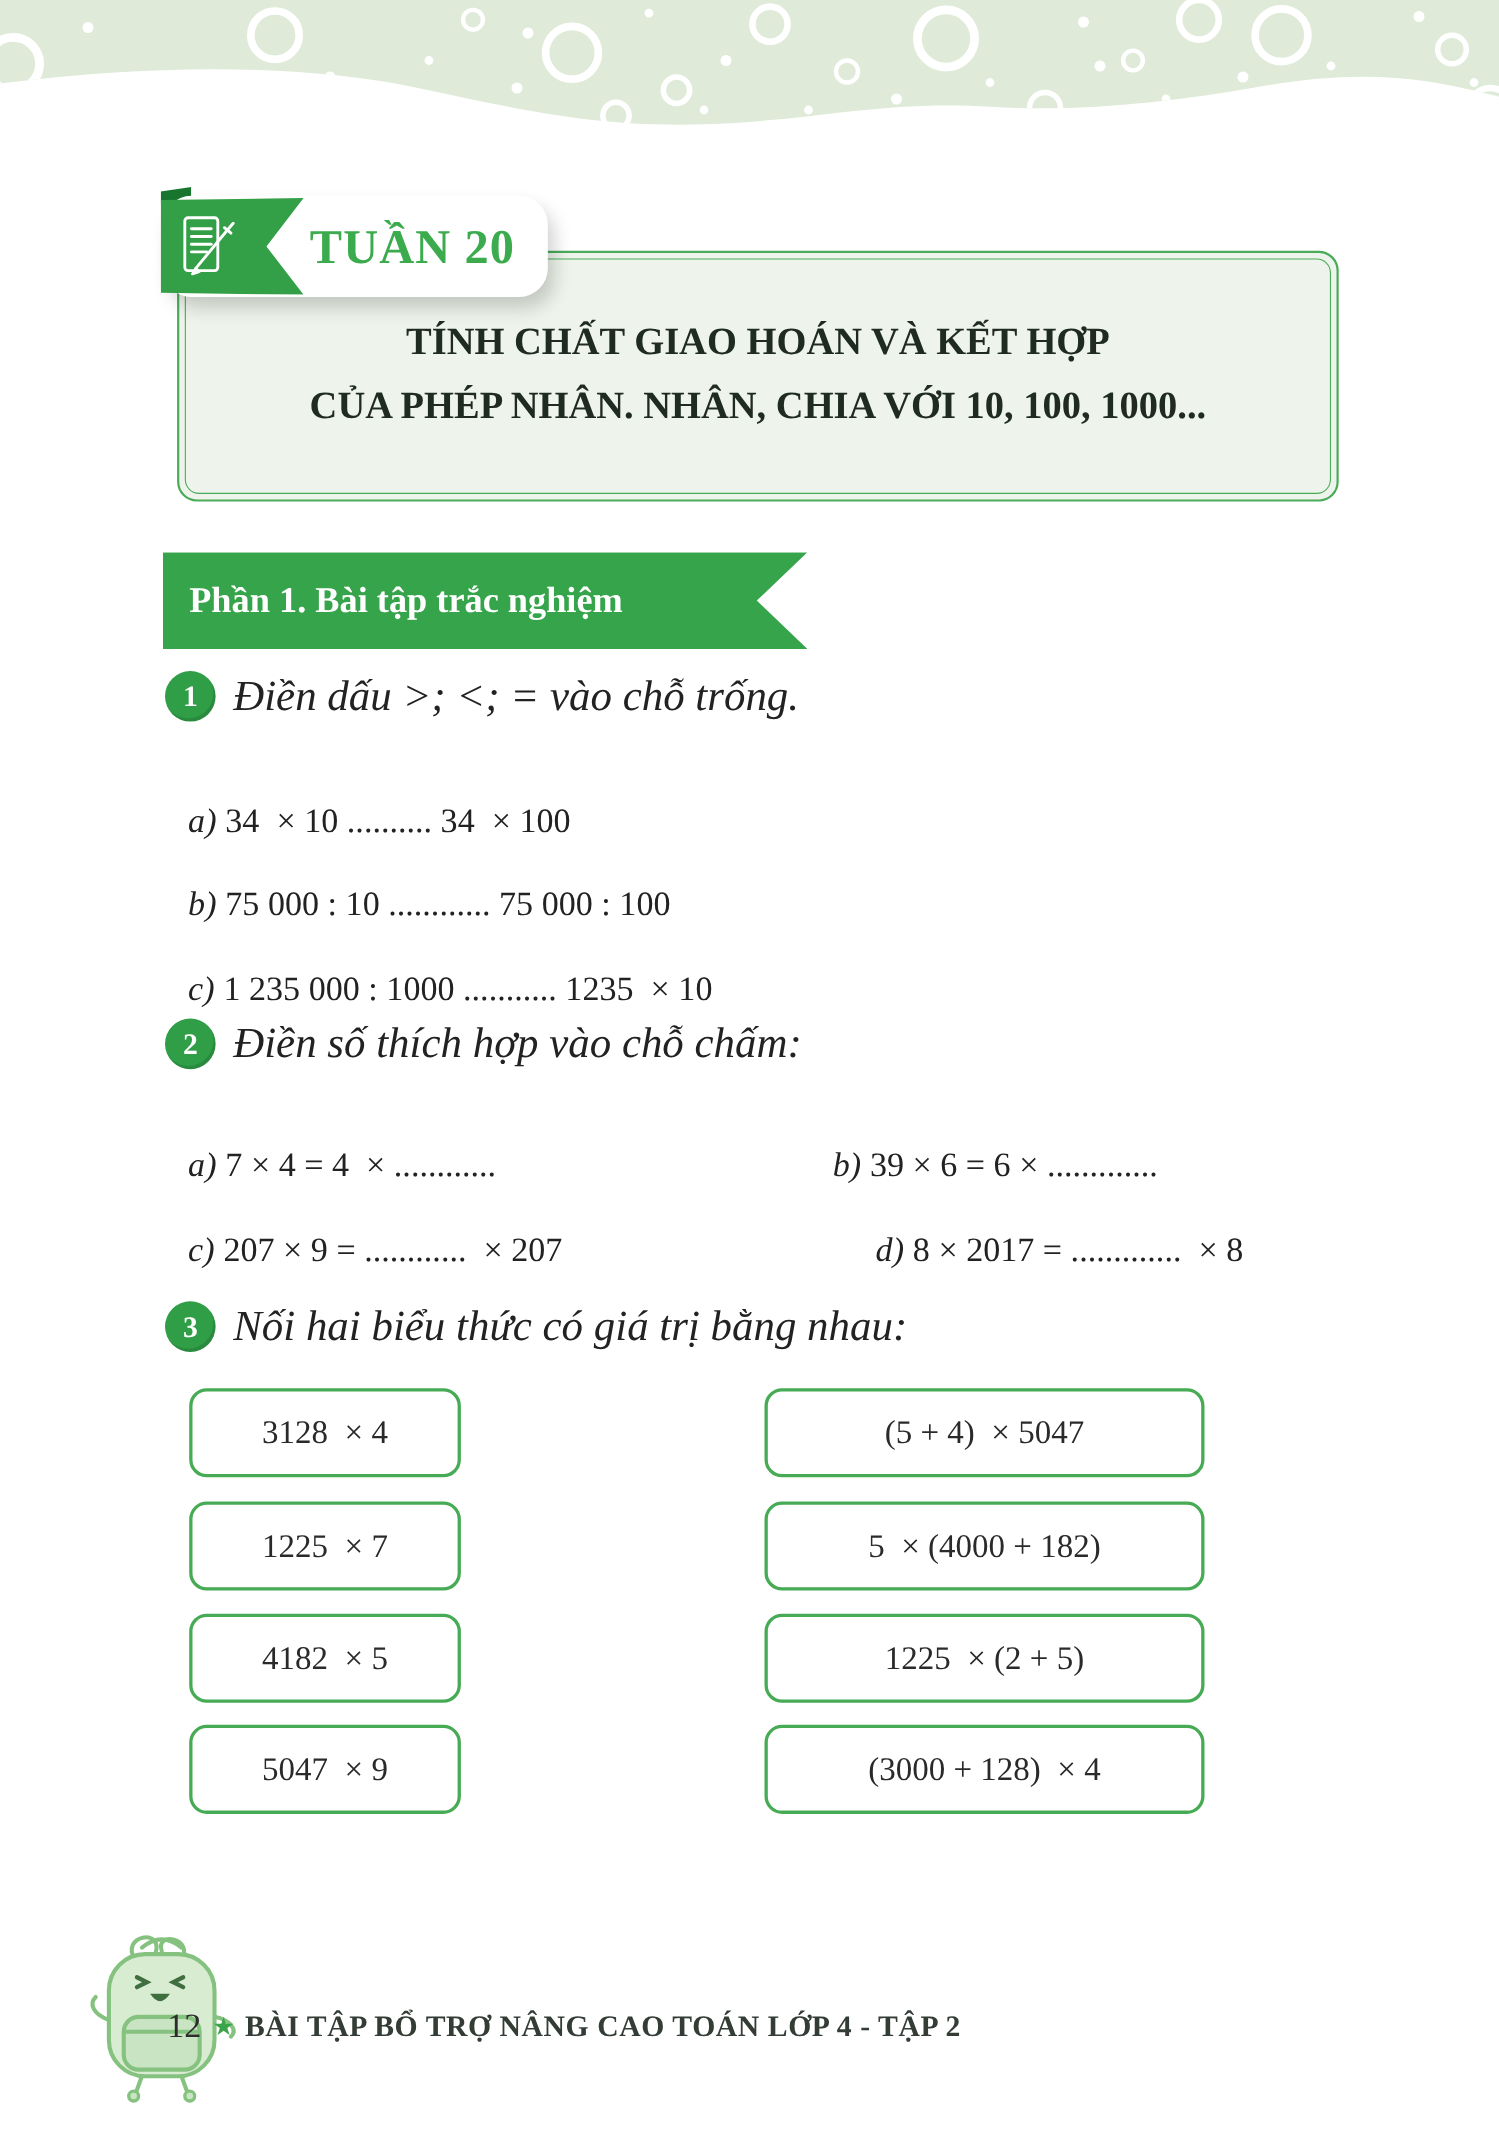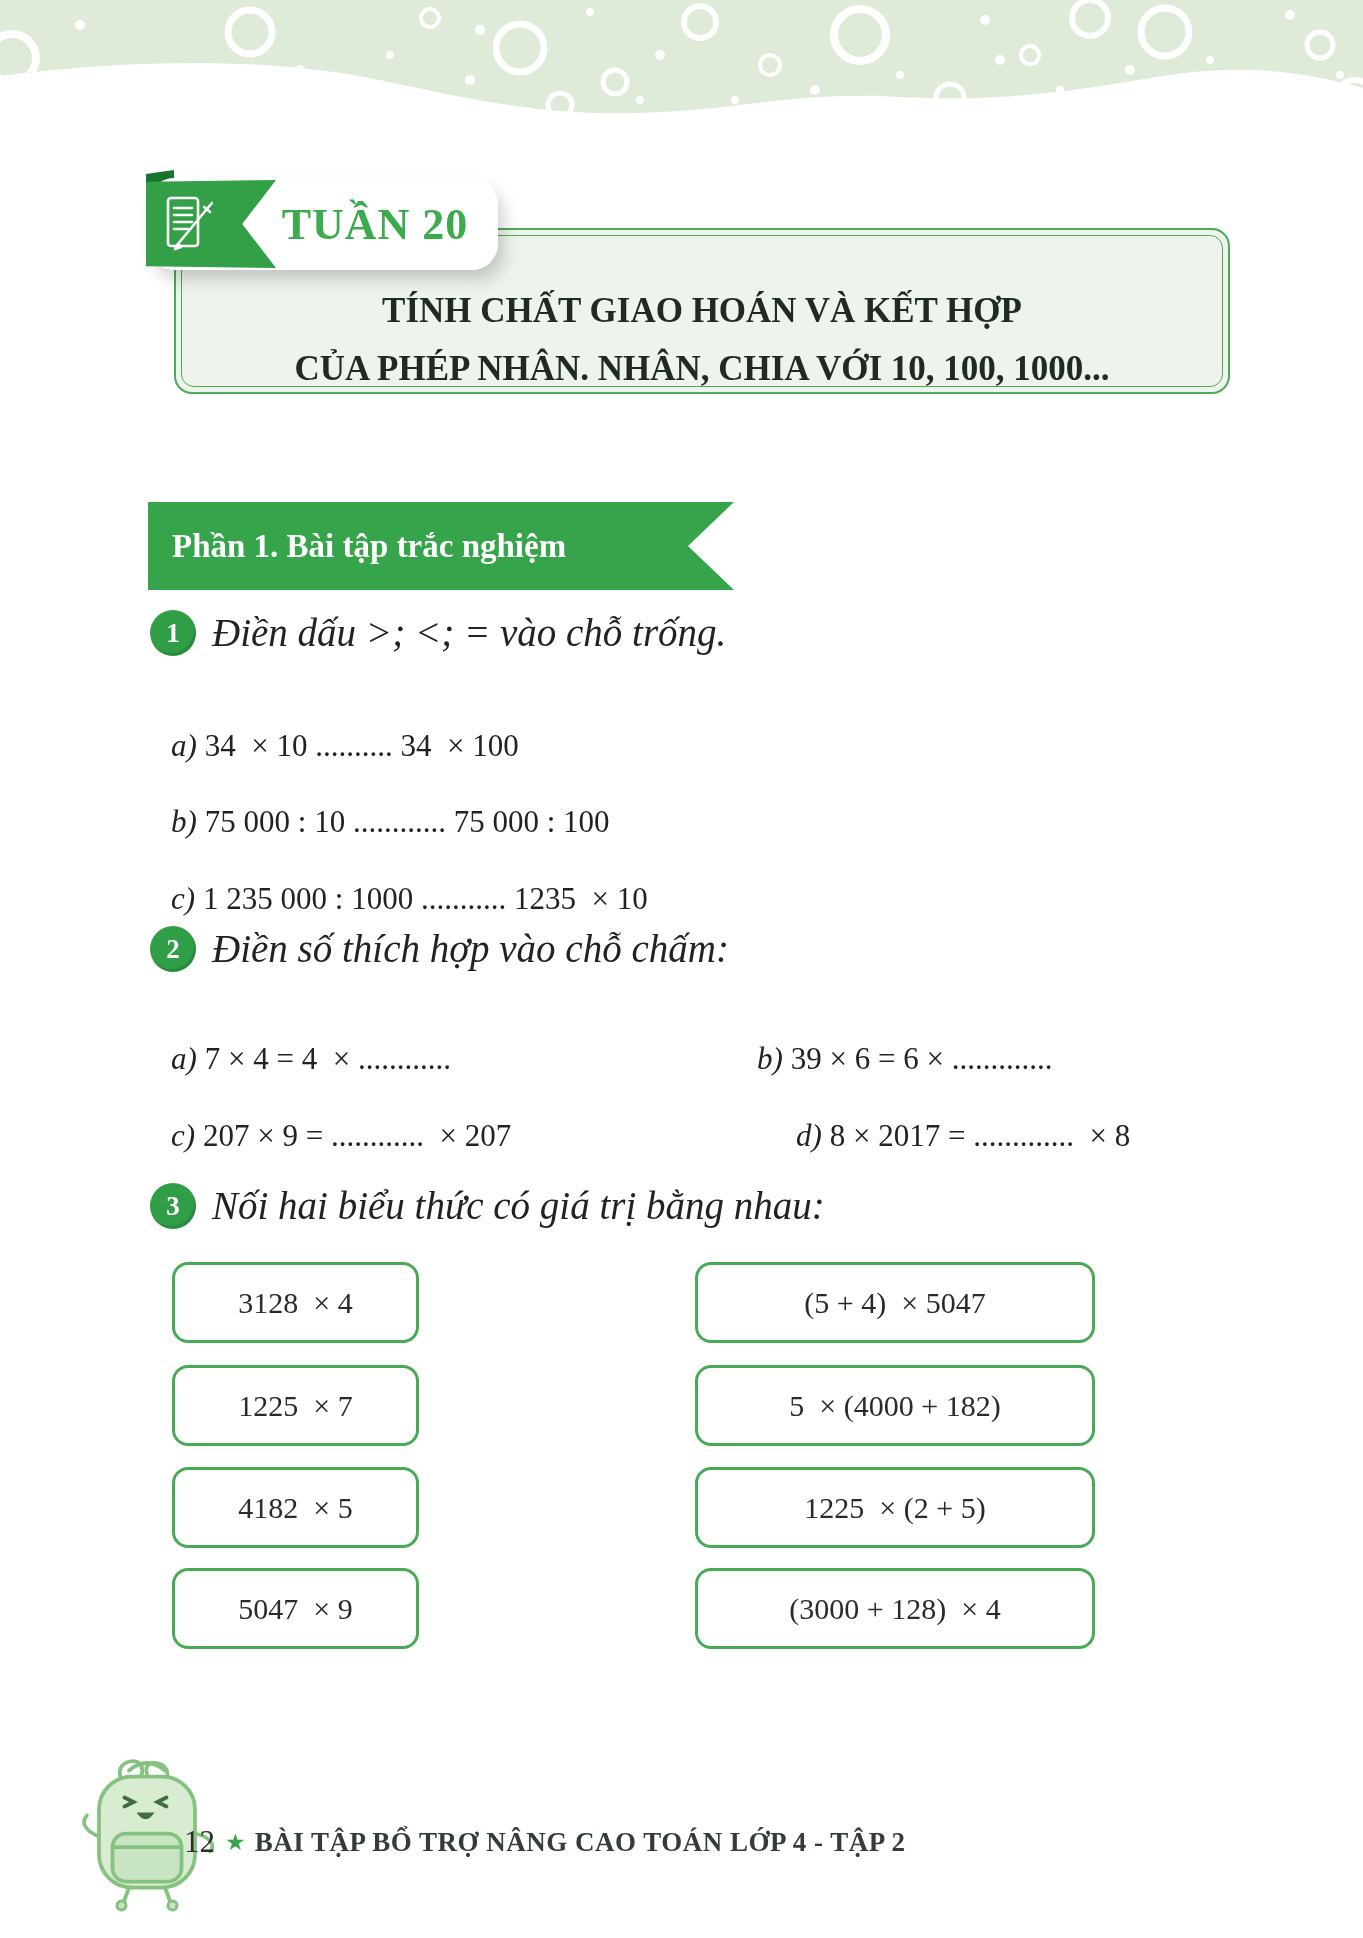--- a/index.html
+++ b/index.html
@@ -15,21 +15,21 @@
              box-shadow:6px 10px 16px rgba(0,0,0,.18);z-index:3;display:flex;align-items:center;
              justify-content:center;padding-left:104px;box-sizing:border-box;}
   .week-label{font-size:44px;font-weight:bold;color:#3cab4e;letter-spacing:1px;}
   .week-fold{left:146px;top:170px;width:28px;height:16px;background:#17752e;
              clip-path:polygon(0 25%,100% 0,100% 100%,0 100%);z-index:2;}
   .week-ribbon{left:146px;top:180px;width:130px;height:88px;background:#33a047;z-index:4;
                clip-path:polygon(0 2%,100% 0,74% 50%,100% 100%,0 98%);}
   .week-ribbon svg{position:absolute;left:8px;top:8px;}
 
   
-  .title-box{left:174px;top:228px;width:1056px;height:166px;background:#eef4ec;
+  .title-box{left:161px;top:228px;width:1056px;height:228px;background:#eef4ec;
              border:2px solid #4aab58;border-radius:18px;z-index:1;box-sizing:border-box;}
   .title-box::before{content:"";position:absolute;left:5px;top:5px;right:5px;bottom:5px;
              border:1px solid #4aab58;border-radius:13px;}
   .title-text{position:absolute;left:0;top:52px;width:100%;text-align:center;
               font-weight:bold;font-size:35px;line-height:58px;color:#1f2a22;}
 
   
   .section-banner{left:148px;top:502px;width:586px;height:88px;background:#36a44a;
                   clip-path:polygon(0 0,100% 0,calc(100% - 46px) 50%,100% 100%,0 100%);
                   display:flex;align-items:center;z-index:1;}
@@ -45,21 +45,21 @@
 
   
   .match-box{border:3px solid #47ab55;border-radius:16px;background:#fff;height:81px;
              display:flex;align-items:center;justify-content:center;font-size:30px;color:#2a2a2a;
              box-sizing:border-box;white-space:pre;}
   .match-left{width:247px;}
   .match-right{width:400px;}
 
   
   .footer-row{left:152px;top:1822px;height:40px;display:flex;align-items:center;}
-  .footer-page{font-size:31px;color:#2c2c2c;margin-left:32px;}
+  .footer-page{font-size:31px;color:#2c2c2c;}
   .footer-star{color:#3aa54b;font-size:23px;margin:0 9px 0 10px;}
   .footer-title{font-size:27px;font-weight:bold;color:#333d35;letter-spacing:.5px;}
 </style>
 </head>
 <body>
 
 <div class="page">
 
   <svg class="abs top-band" viewBox="0 0 1363 125" xmlns="http://www.w3.org/2000/svg">
     <defs>

